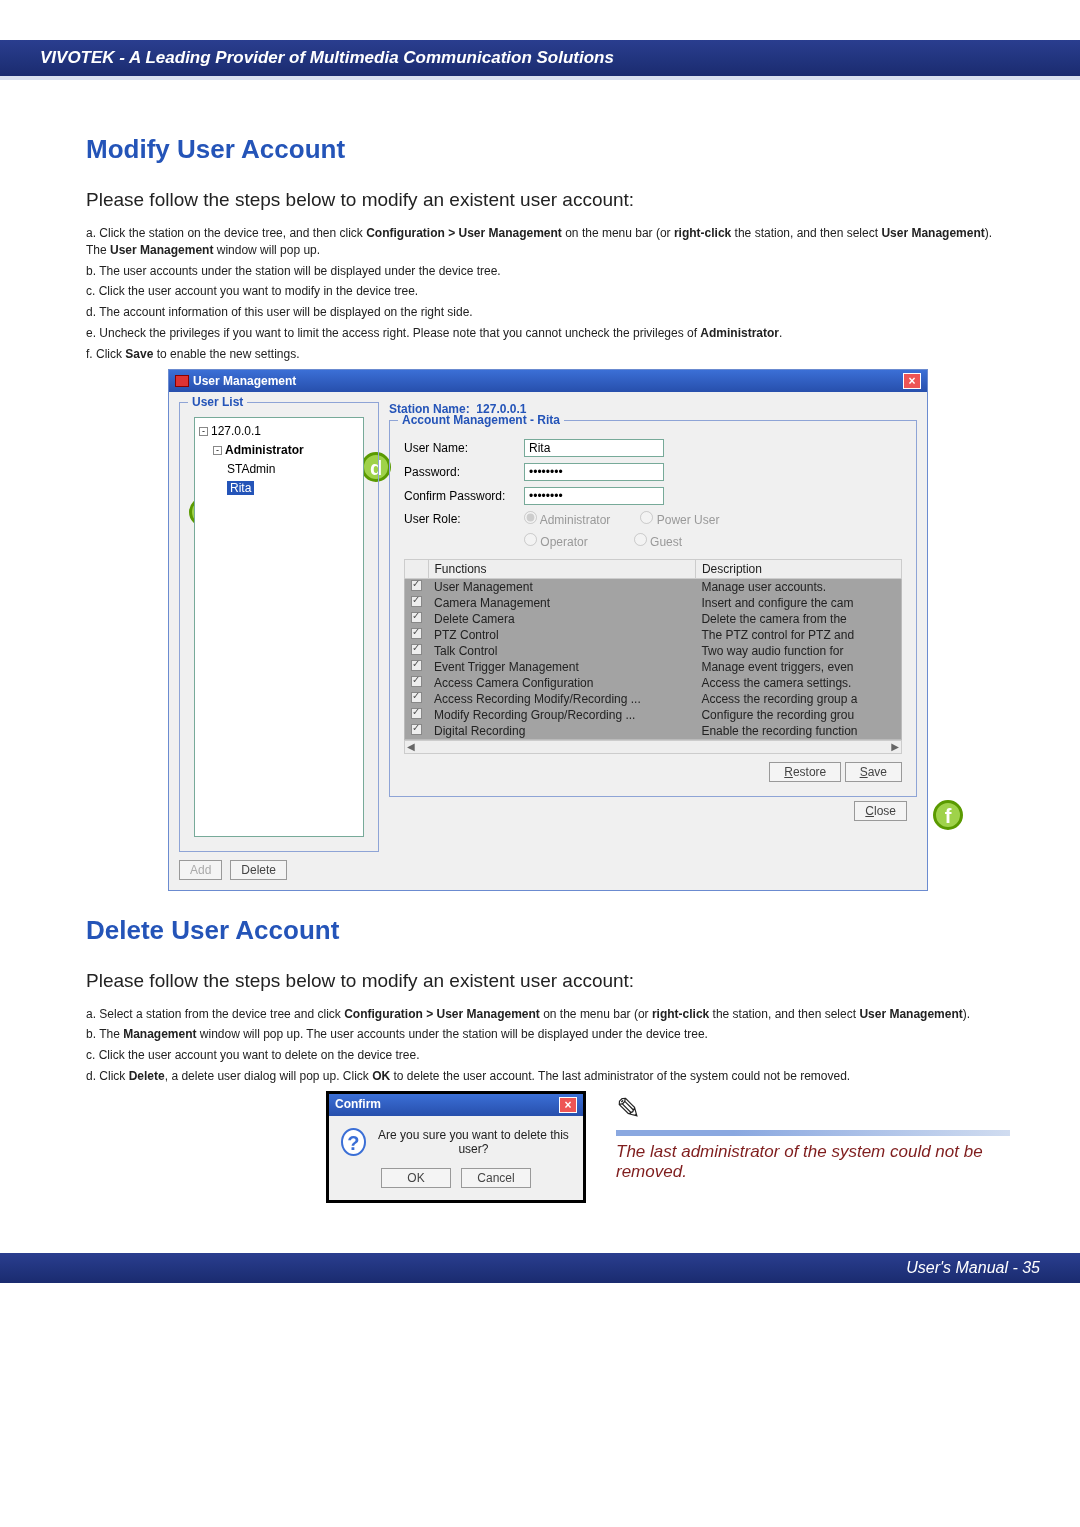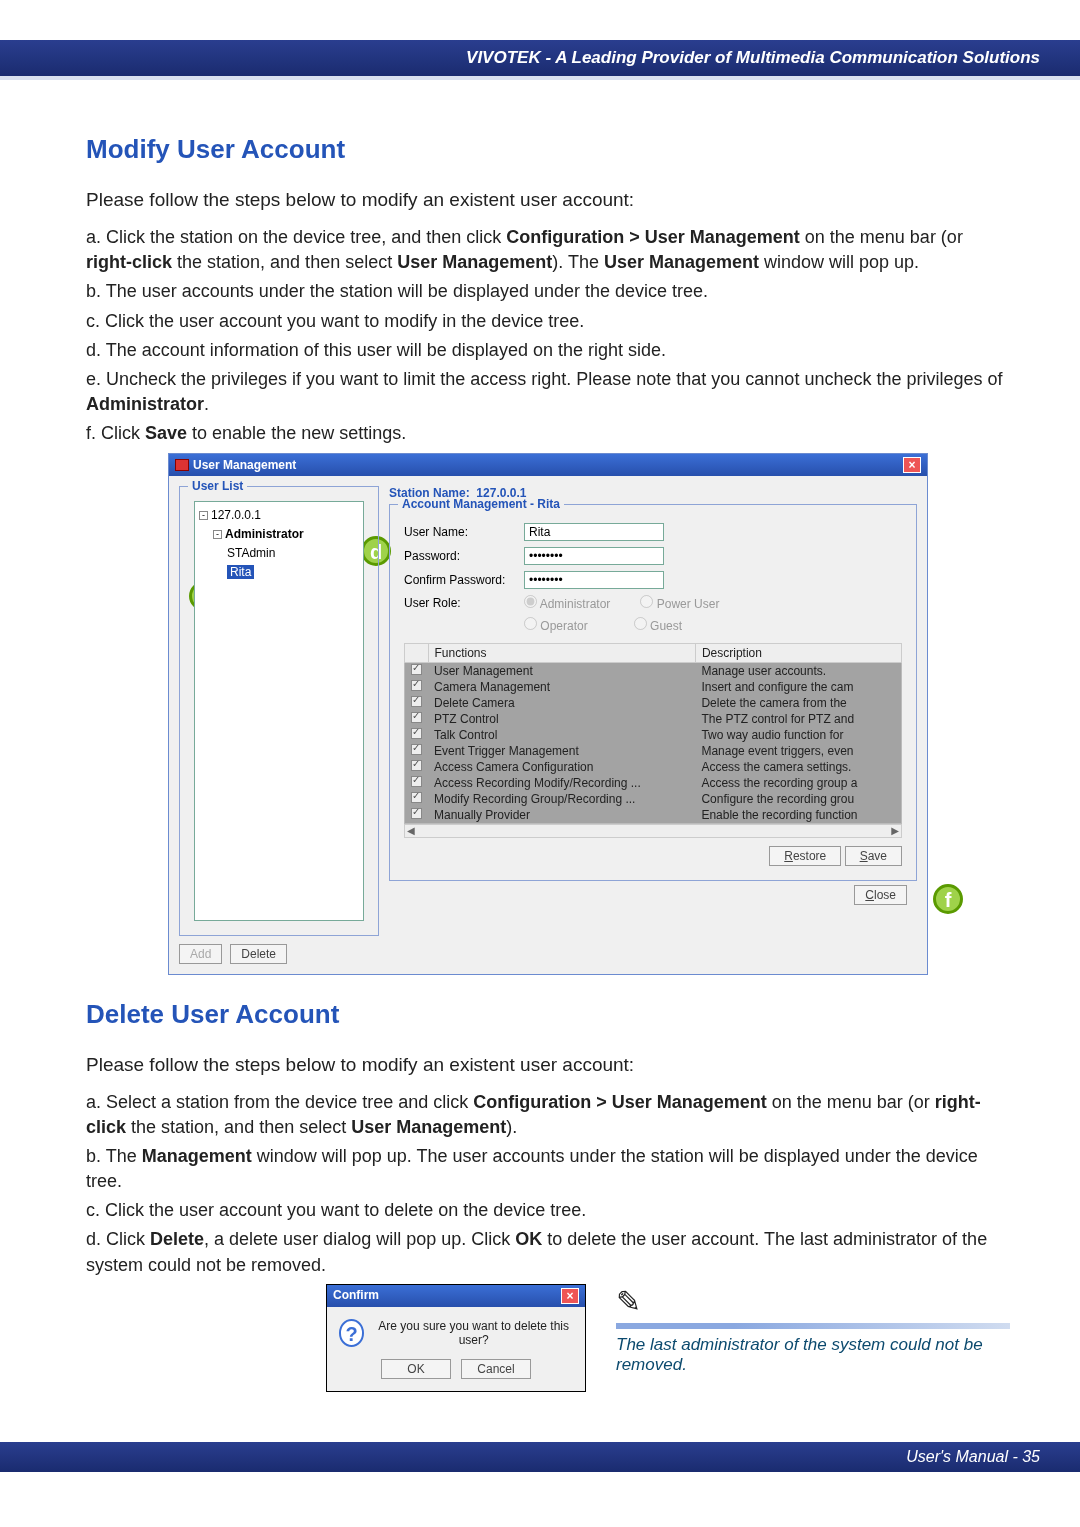--- a/index.html
+++ b/index.html
@@ -9,42 +9,41 @@
     width: 1080px;
     margin: 0 auto;
     color: #222;
     font-size: 18px;
   }
   .header-bar {
     background: linear-gradient(to bottom, #2a3e8f, #1a2b6f);
     color: #fff;
     font-style: italic;
     font-weight: bold;
-    text-align: right;
     padding: 8px 40px;
     font-size: 17px;
     margin: 40px 0 0 0;
     border-bottom: 4px solid #d9e0f0;
   }
   .content {
     padding: 30px 70px 30px 70px;
     margin-left: 16px;
   }
   h2.section {
     color: #2454b8;
     font-size: 26px;
     font-weight: bold;
     margin: 24px 0 24px 0;
   }
   .intro {
     font-size: 19px;
     margin-bottom: 14px;
   }
   .steps {
-    font-size: 18px;
+    font-size: 12px;
     line-height: 1.4;
   }
   .steps p { margin-bottom: 4px; }
   .bold { font-weight: bold; }
   
   .window {
     width: 760px;
     margin: 6px auto 20px auto;
     border: 1px solid #6b8bd0;
     background: #f0f0f0;
@@ -189,21 +188,21 @@
   .badge-f { right: -36px; bottom: 60px; }
   
   .confirm-wrap {
     display: flex;
     align-items: flex-start;
     gap: 30px;
     margin-top: 6px;
   }
   .confirm {
     width: 260px;
-    border: 1px solid #000000;
+    border: 3px solid #000000;
     font-family: Tahoma, Arial, sans-serif;
     font-size: 12px;
     margin-left: 240px;
   }
   .confirm .cbar {
     background: linear-gradient(to bottom, #3b6fd6, #274fac);
     color:#fff; font-weight:bold; padding:3px 6px;
     display:flex; justify-content:space-between;
   }
   .confirm .cbody { padding: 12px; background:#f0f0f0; text-align:center; }
@@ -215,21 +214,21 @@
     background:#fff;
   }
   .confirm .cbtns { display:flex; justify-content:center; gap:10px; }
   .note-box { flex:1; }
   .note-icon { font-size:30px; }
   .note-divider {
     height:6px;
     background: linear-gradient(to right, #8aa8e0 30%, #d0dcf0);
     margin: 4px 0 6px 0;
   }
-  .note-text { color:#0c4a6e; font-style:italic; font-size:17px; }
+  .note-text { color:#7f1d1d; font-style:italic; font-size:17px; }
   .footer {
     background: linear-gradient(to bottom, #2a3e8f, #1a2b6f);
     color: #fff;
     font-style: italic;
     text-align: right;
     padding: 6px 40px;
     font-size: 16px;
     margin-top: 20px;
   }
   .sm-app-icon { display:inline-block; width:14px; height:12px; background:#d33; margin-right:4px; vertical-align:middle; border:1px solid #800;}
@@ -370,21 +369,21 @@
                   <td>Access Recording Modify/Recording ...</td>
                   <td>Access the recording group a</td>
                 </tr>
                 <tr>
                   <td><span class="chk"></span></td>
                   <td>Modify Recording Group/Recording ...</td>
                   <td>Configure the recording grou</td>
                 </tr>
                 <tr>
                   <td><span class="chk"></span></td>
-                  <td>Manually Provider</td>
+                  <td>Digital Recording</td>
                   <td>Enable the recording function</td>
                 </tr>
               </tbody>
           </table>
           <div class="scroll-hint">
               <span>◀</span>
               <span>▶</span>
             </div>
 
           <div class="right-buttons">

